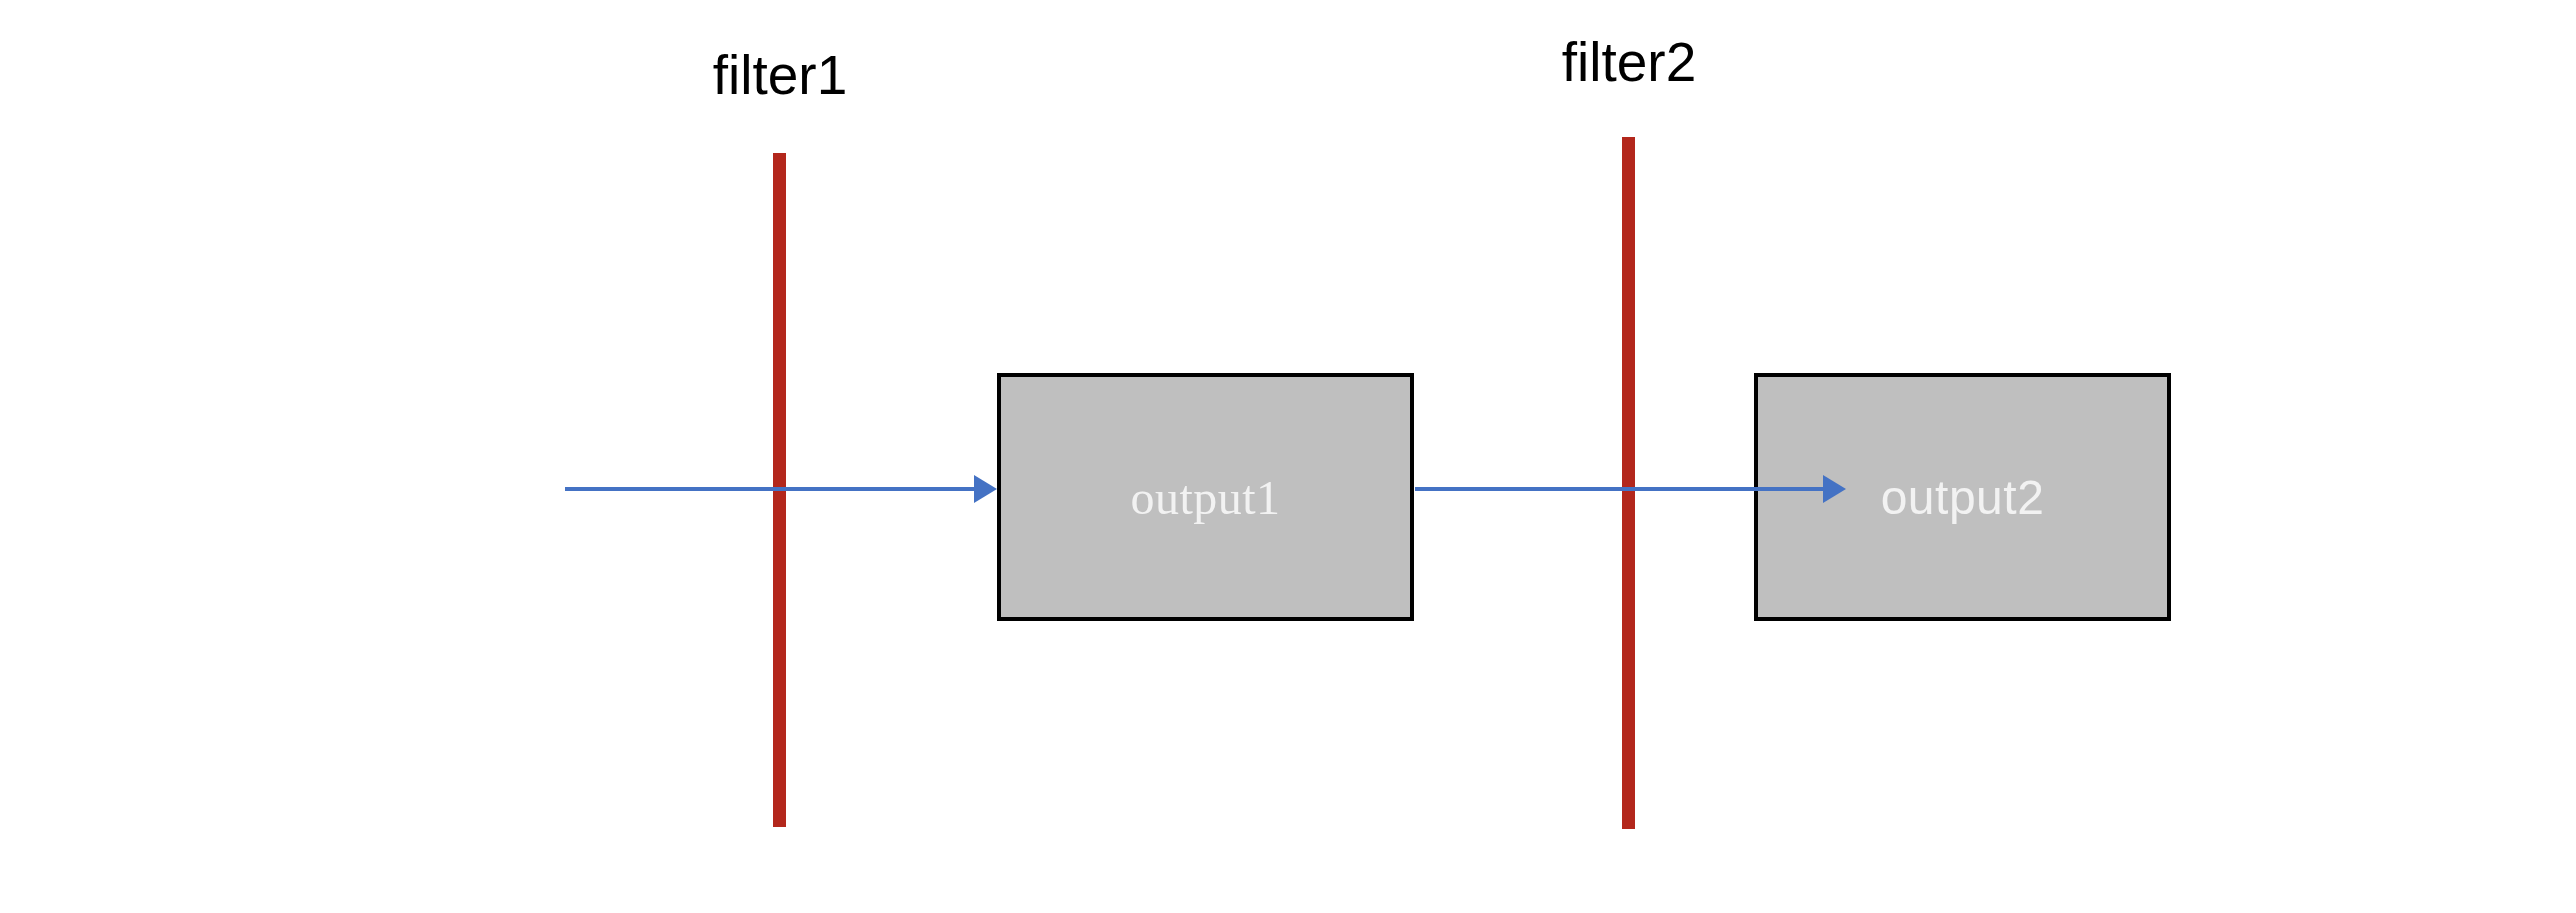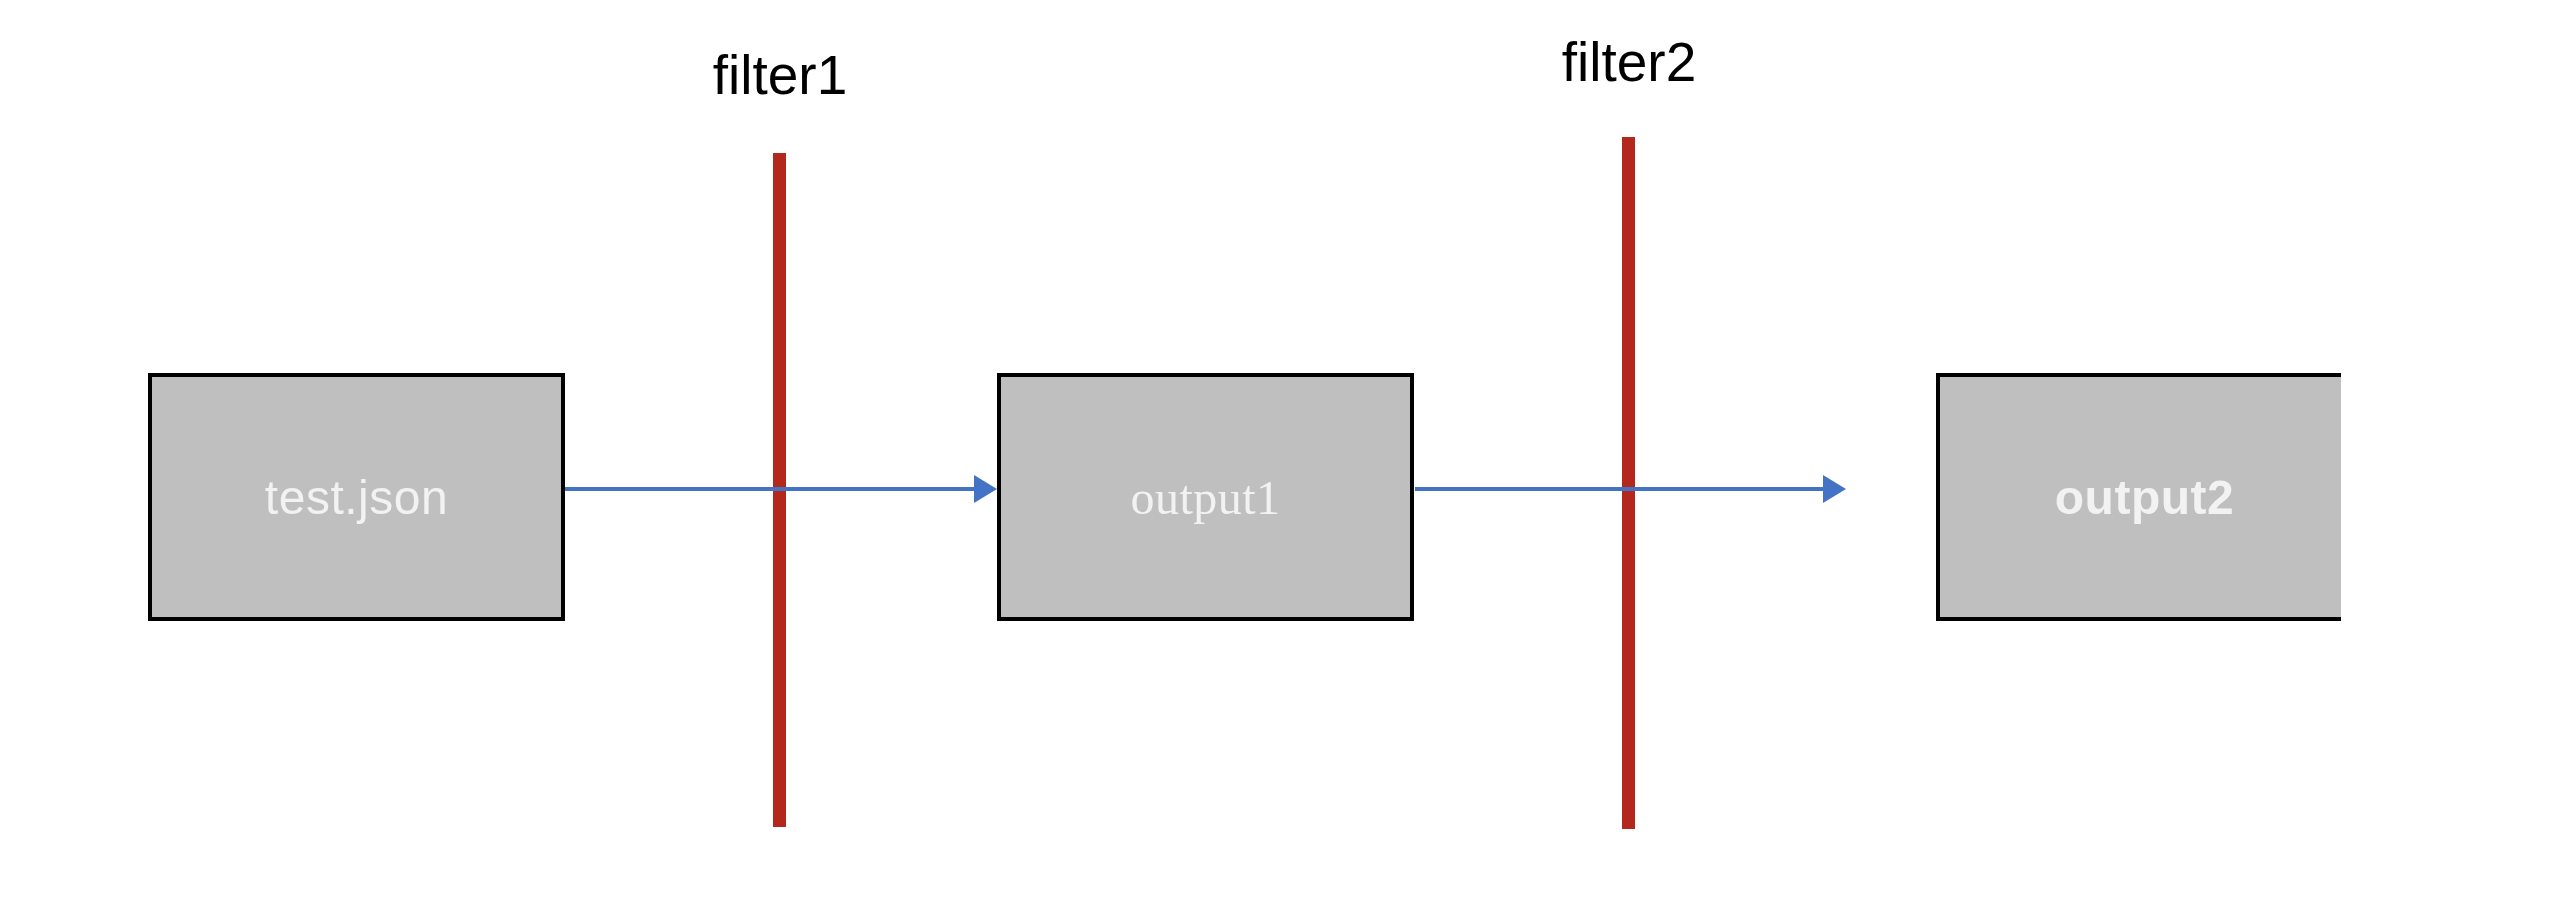--- a/index.html
+++ b/index.html
@@ -29,21 +29,21 @@
     align-items: center;
     justify-content: center;
   }
   .node .node-label {
     color: var(--node-text, #F2F2F2);
     font-size: 48px;
     letter-spacing: 0.5px;
   }
   .node.n1 { left: 148px; }
   .node.n2 { left: 997px; font-family: Liberation Serif, serif; }
-  .node.n3 { left: 1936px; font-weight: bold; }
+  .node.n3 { left: 1754px; }
 
   
   .filter-bar {
     position: absolute;
     width: 13.4px;
     background: var(--filter-bar, #B3271C);
   }
   .filter-bar.f1 { left: 773px; top: 153px; height: 674px; }
   .filter-bar.f2 { left: 1622px; top: 137px; height: 692px; }
 
@@ -88,23 +88,20 @@
 <body>
 
 <div class="canvas">
 
   <div class="filter-label f1">filter1</div>
   <div class="filter-label f2">filter2</div>
 
   <div class="filter-bar f1"></div>
   <div class="filter-bar f2"></div>
 
-  <div class="node n1">
-    <span class="node-label">test.json</span>
-  </div>
   <div class="node n2">
     <span class="node-label">output1</span>
   </div>
   <div class="node n3">
     <span class="node-label">output2</span>
   </div>
 
   <div class="arrow a1">
     <div class="arrow-line"></div>
     <div class="arrow-head"></div>

